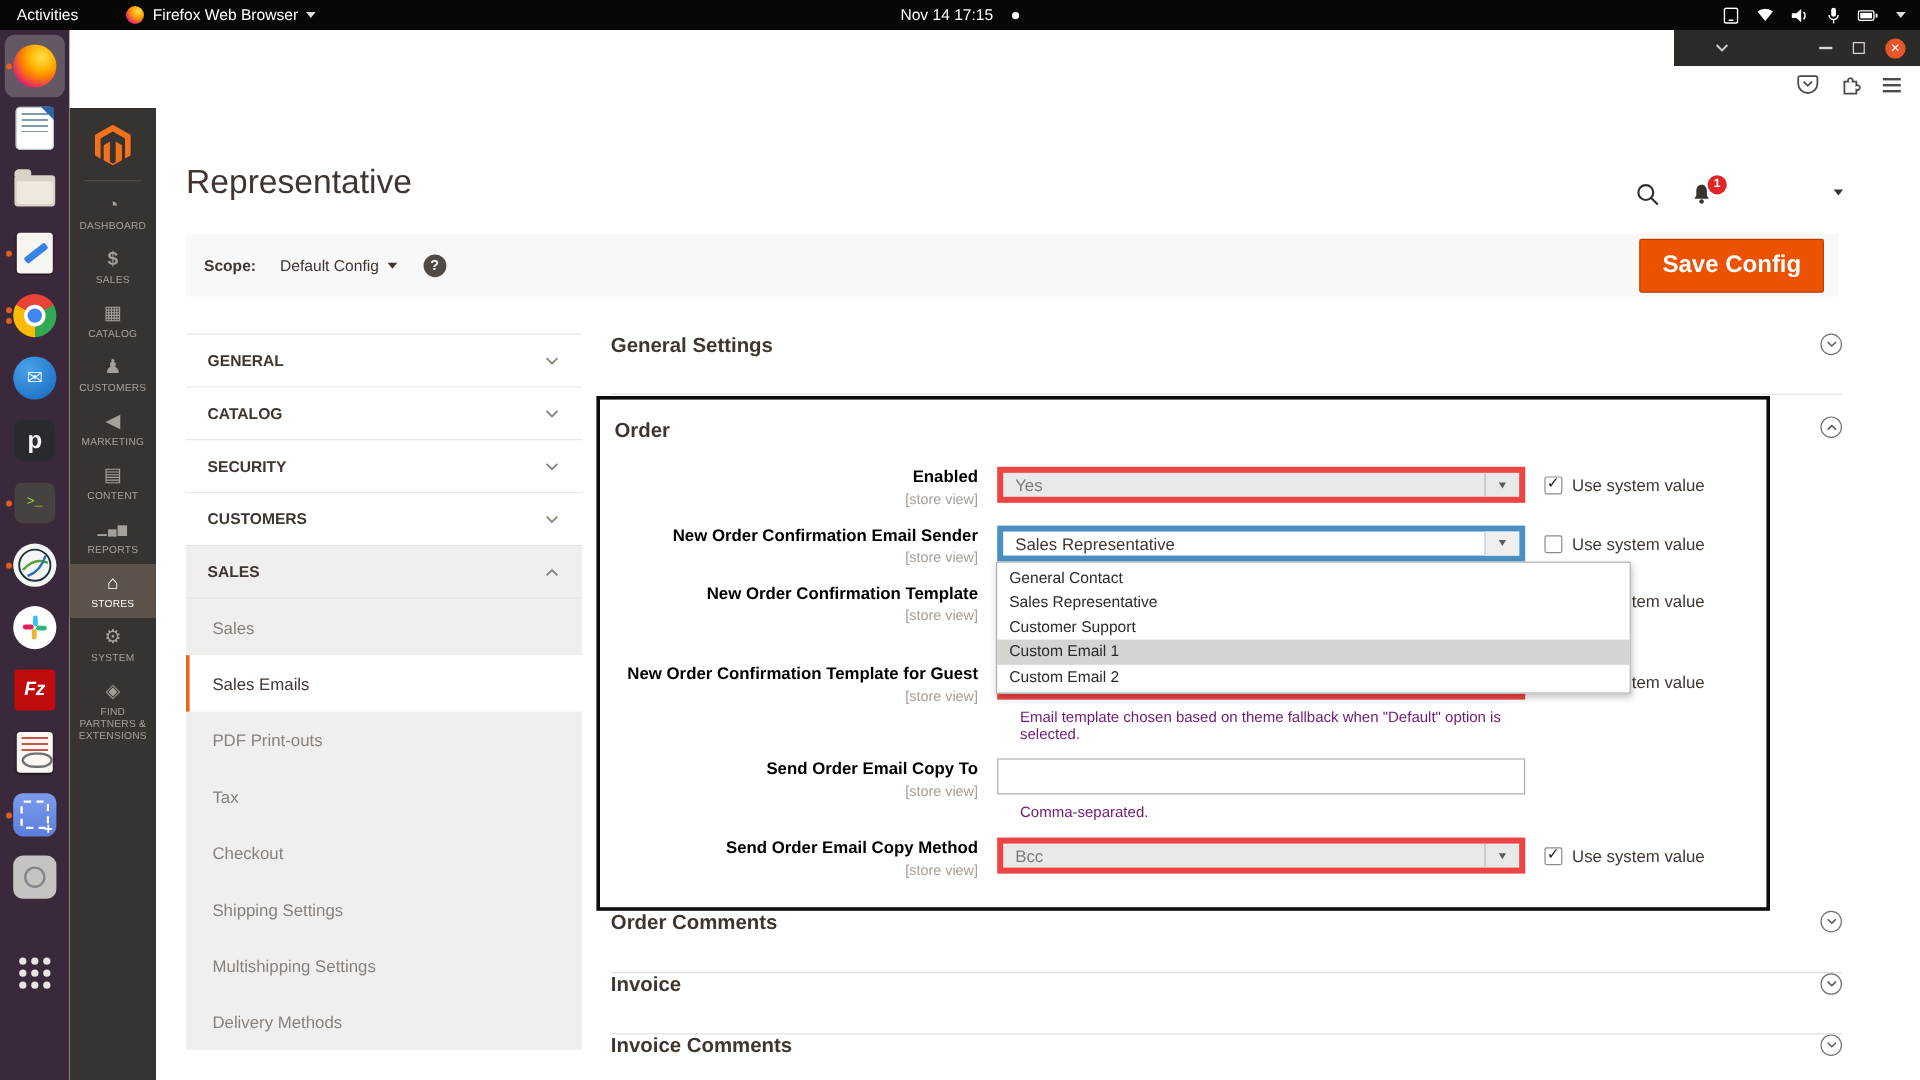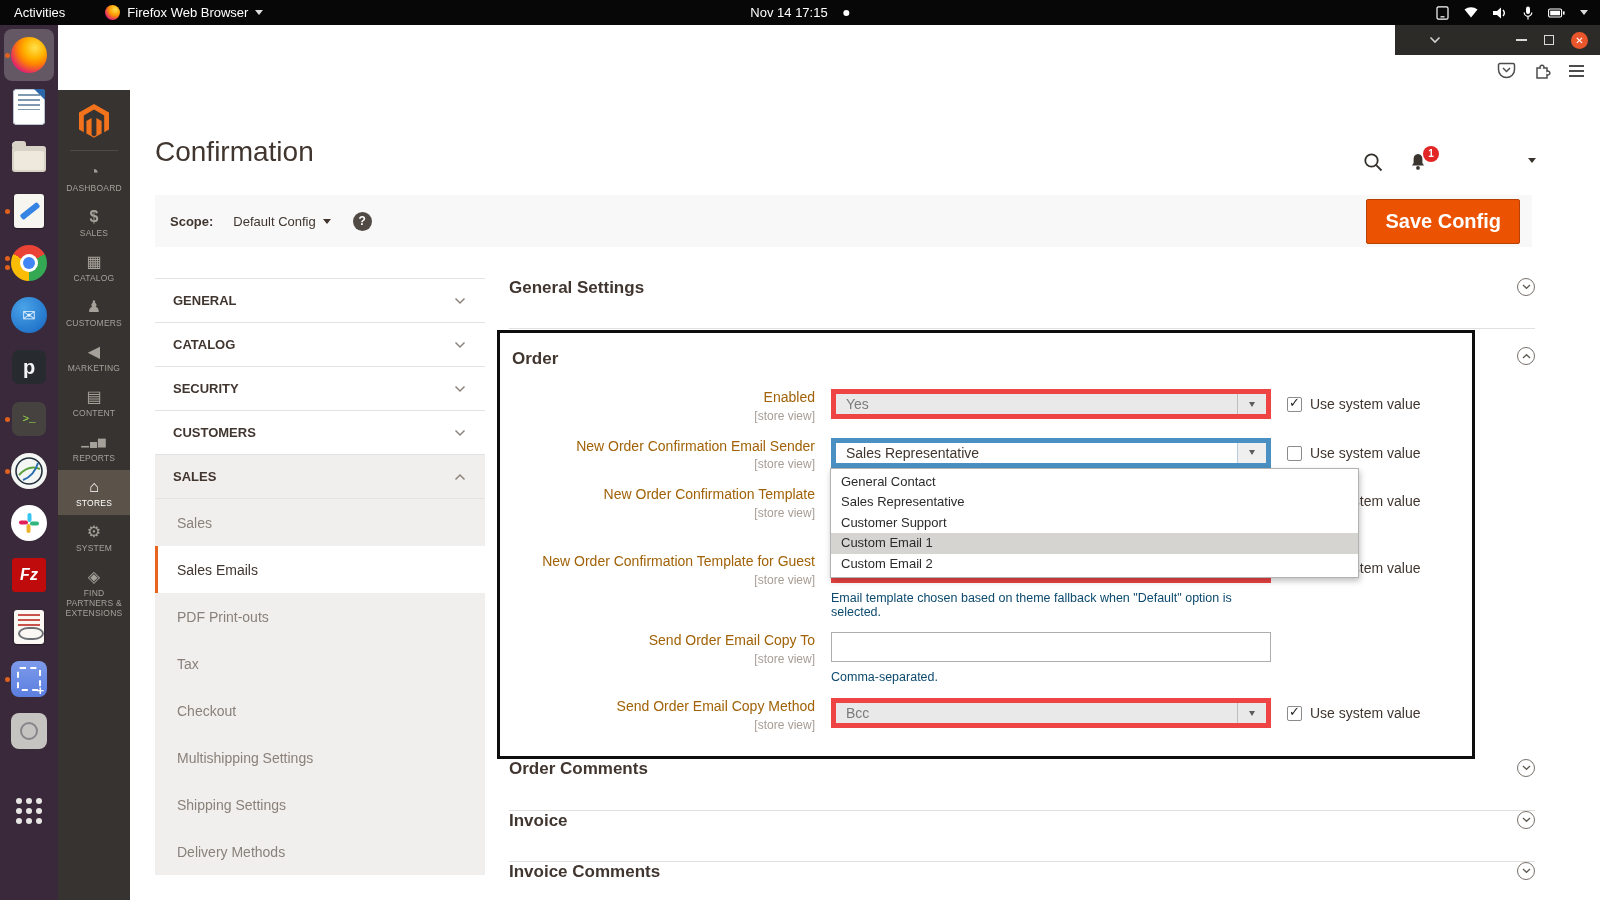--- a/index.html
+++ b/index.html
@@ -110,32 +110,32 @@
   .sec-title { font-size:17px; font-weight:600; color:#41362f; }
   .circ { width:18px; height:18px; border:1px solid #76706b; border-radius:50%; display:flex; align-items:center; justify-content:center; flex-shrink:0; }
   .circ.up svg { transform:rotate(180deg); }
   .order-chevron { position:absolute; right:0; top:69px; }
 
   .order-box { border:3px solid #0d0d0d; margin:1px 60px 0 -12px; padding:0 0 24px 9px; background:#fff; }
   .order-title { font-size:17px; font-weight:600; color:#41362f; padding:16px 0 20px 3px; }
 
   .frow { display:flex; margin-bottom:15px; }
   .f-label { width:322px; text-align:right; padding-right:16px; flex-shrink:0; }
-  .f-label .lbl { font-size:14px; font-weight:400; color:#a16207; line-height:1.25; }
+  .f-label .lbl { font-size:14px; font-weight:700; color:#000000; line-height:1.25; }
   .f-label .scope { font-size:12px; color:#a79d95; margin-top:2px; }
   .f-control { width:440px; position:relative; flex-shrink:0; }
   .sel { height:30px; border:5px solid #ef4444; background:#e9e9e9; display:flex; align-items:stretch; cursor:default; }
   .sel .val { flex:1; font-size:14px; color:#7b7b7b; display:flex; align-items:center; padding-left:10px; }
   .sel .sc { width:29px; border-left:1px solid #bdbdbd; display:flex; align-items:center; justify-content:center; }
   .sel .tri { width:0; height:0; border-left:3.5px solid transparent; border-right:3.5px solid transparent; border-top:5px solid #5c5c5c; }
   .sel.open { background:#fff; border-color:#4a90c2; }
   .sel.open .val { color:#41362f; }
   .sel.open .sc { border-left-color:#b9cde0; background:#efefef; }
   .txt { width:100%; height:30px; border:1px solid #adadad; background:#fff; font-size:14px; padding:0 8px; font-family:inherit; color:#41362f; }
-  .note { font-size:12.5px; color:#0c4a6e; margin-top:8px; }
+  .note { font-size:12.5px; color:#701a75; margin-top:8px;margin-left:19px; }
   .note-spacer { height:22px; }
   .f-check { margin-left:16px; padding-top:7px; display:flex; align-items:flex-start; gap:8px; font-size:14px; color:#41362f; white-space:nowrap; cursor:pointer; }
   .cb { width:15px; height:15px; border:1px solid #8b8b8b; border-radius:2px; background:#fff; position:relative; flex-shrink:0; margin-top:1px; }
   .cb.checked::after { content:"\2713"; position:absolute; left:1px; top:-3px; font-size:13px; color:#1d1d1d; }
 
   .dropdown { position:absolute; top:30px; left:-1px; width:529px; background:#fff; border:1px solid #b2b2b2; box-shadow:1px 3px 6px rgba(0,0,0,.25); padding:3px 0; z-index:30; }
   .opt { height:20.5px; line-height:20.5px; padding-left:10px; font-size:13px; color:#2b2b2b; cursor:pointer; }
   .opt.hl { background:#d6d4d1; }
 
   .mb13 { margin-bottom:13px; } .mb14 { margin-bottom:14px; } .mb0 { margin-bottom:0; }
@@ -361,21 +361,21 @@
             <span class="mi">⚙</span>
             <span class="ml">SYSTEM</span>
           </div>
         <div class="m-item">
             <span class="mi">◈</span>
             <span class="ml">FIND PARTNERS &amp; EXTENSIONS</span>
           </div>
       </div>
 
       <div class="m-content">
-        <div class="page-title">Confirmation</div>
+        <div class="page-title">Representative</div>
 
         <span class="hdr-ico search">
           <svg width="21" height="21">
               <circle cx="8.5" cy="8.5" r="6.2" fill="none" stroke="#33302c" stroke-width="1.8"></circle>
               <line x1="13.2" y1="13.2" x2="18.5" y2="18.5" stroke="#33302c" stroke-width="1.8"></line>
             </svg>
         </span>
         <span class="hdr-ico bell" style="position:absolute">
           <svg width="20" height="20">
               <path d="M10 2 C7.2 2 5.6 4.2 5.6 7 L5.6 11 L4 13.6 L16 13.6 L14.4 11 L14.4 7 C14.4 4.2 12.8 2 10 2 Z" fill="#3a342e"></path>
@@ -427,22 +427,22 @@
                 <svg width="12" height="8" style="transform:rotate(180deg)">
                   <polyline points="1.5,1.5 6,6 10.5,1.5" fill="none" stroke="#8c847c" stroke-width="1.5"></polyline>
                 </svg>
               </div>
             <div class="nav-sub">
               <div class="nav-sub-item">Sales</div>
               <div class="nav-sub-item active">Sales Emails</div>
               <div class="nav-sub-item">PDF Print-outs</div>
               <div class="nav-sub-item">Tax</div>
               <div class="nav-sub-item">Checkout</div>
+              <div class="nav-sub-item">Shipping Settings</div>
               <div class="nav-sub-item">Multishipping Settings</div>
-              <div class="nav-sub-item">Shipping Settings</div>
               <div class="nav-sub-item">Delivery Methods</div>
             </div>
           </div>
 
           <div class="cfg-main">
             <div class="sec-row bb">
               <span class="sec-title">General Settings</span>
               <span class="circ">
                   <svg width="9" height="6">
                     <polyline points="1,1 4.5,4.3 8,1" fill="none" stroke="#5f5953" stroke-width="1.3"></polyline>

